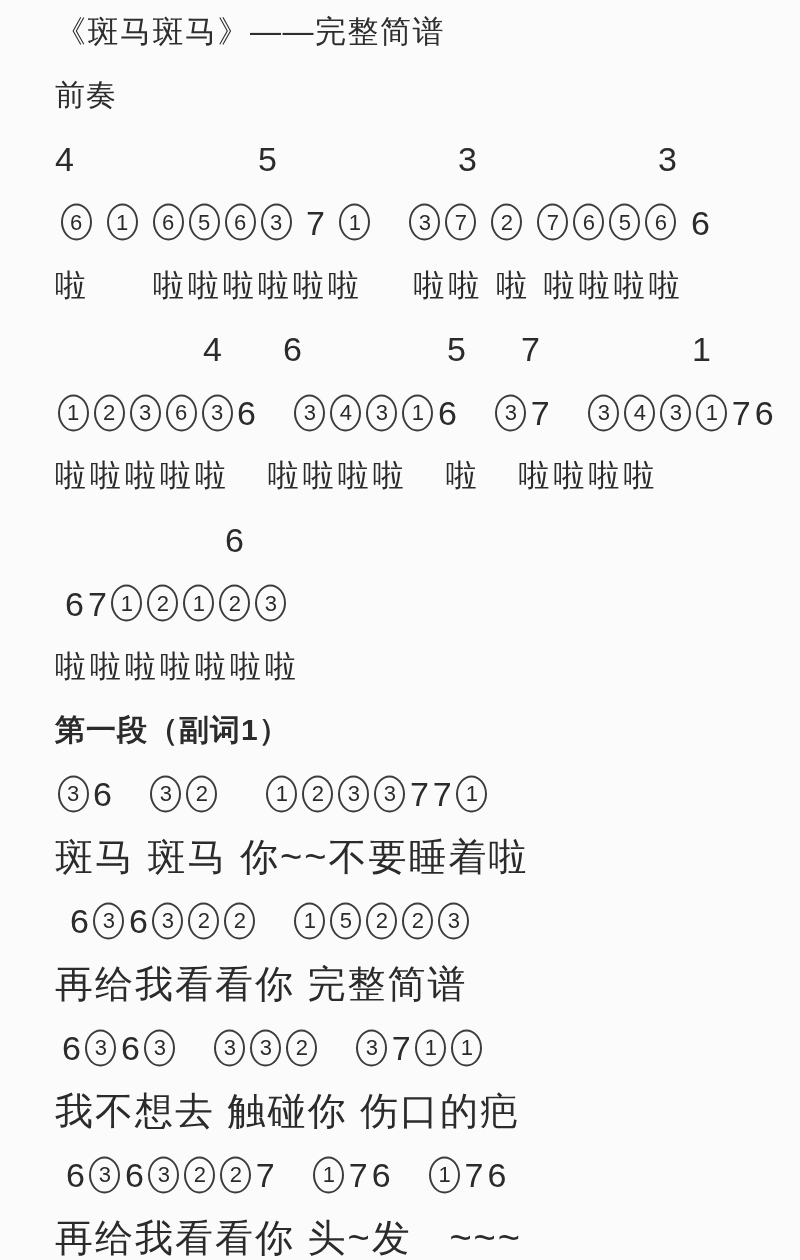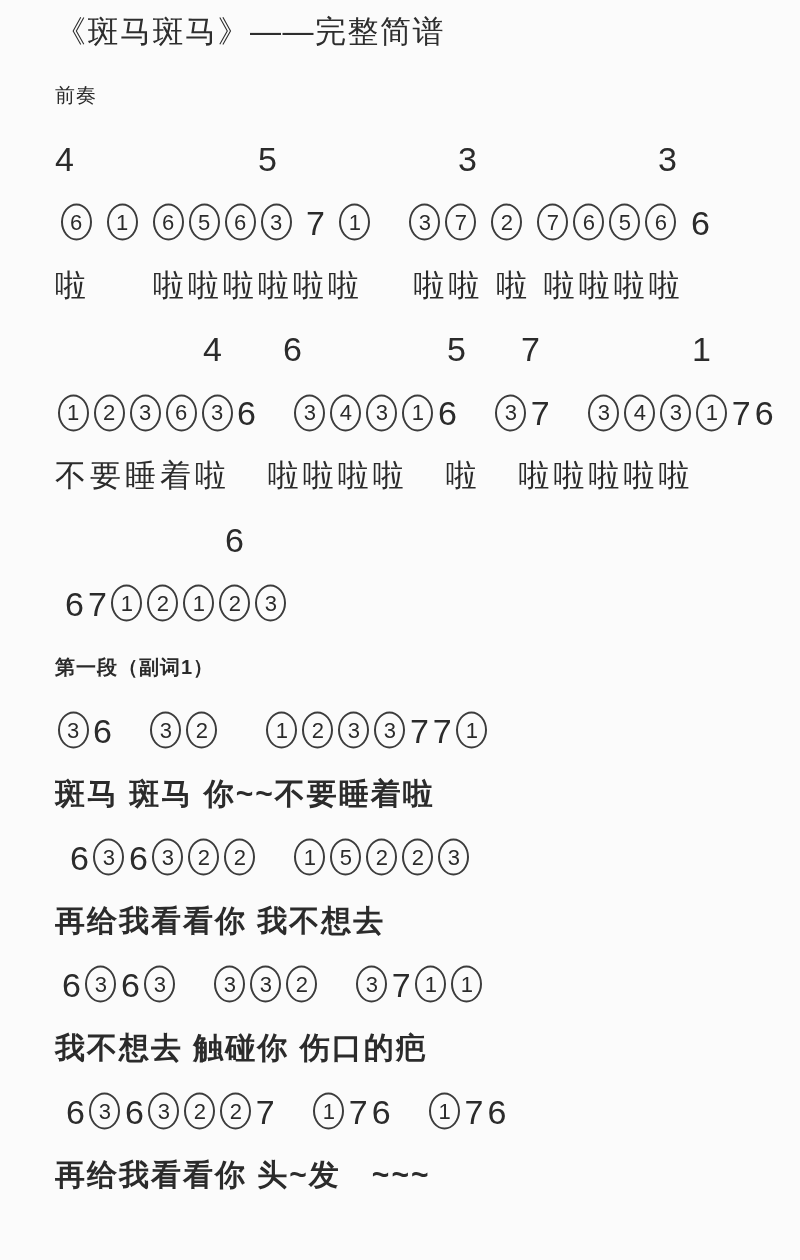--- a/index.html
+++ b/index.html
@@ -21,22 +21,22 @@
   .content {
     position: absolute;
     top: 50%;
     transform: translateY(-50%);
     white-space: pre;
     display: flex;
     align-items: center;
   }
   h1.content { margin: 0; font-weight: normal; }
   .title-text  { font-size: 31px; letter-spacing: 1.5px; color: #2e2e2e; }
-  .label-text  { font-size: 20px; letter-spacing: 1px; }
-  .lyric-text  { font-size: 30px; letter-spacing: 2px; font-weight: bold; }
+  .label-text  { font-size: 30px; letter-spacing: 1px; }
+  .lyric-text  { font-size: 38px; letter-spacing: 2px; }
   .la-text     { font-size: 31px; letter-spacing: 4px; }
   .beat {
     position: absolute;
     top: 50%;
     transform: translateY(-50%);
     font-size: 34px;
   }
   .note-c {
     box-sizing: border-box;
     width: 31px; height: 37px;
@@ -85,42 +85,45 @@
       <span class="beat" style="left: 203px;">4</span>
       <span class="beat" style="left: 283px;">6</span>
       <span class="beat" style="left: 447px;">5</span>
       <span class="beat" style="left: 521px;">7</span>
       <span class="beat" style="left: 692px;">1</span>
     </div>
     <div class="line">
       <div class="content" style="left: 55px;"><span class="note-c">1</span><span class="note-c">2</span><span class="note-c">3</span><span class="note-c">6</span><span class="note-c">3</span><span class="note-p">6</span><span class="sp-l"></span><span class="note-c">3</span><span class="note-c">4</span><span class="note-c">3</span><span class="note-c">1</span><span class="note-p">6</span><span class="sp-l"></span><span class="note-c">3</span><span class="note-p">7</span><span class="sp-l"></span><span class="note-c">3</span><span class="note-c">4</span><span class="note-c">3</span><span class="note-c">1</span><span class="note-p">7</span><span class="note-p">6</span></div>
     </div>
     <div class="line">
-      <div class="content la-text" style="left: 55px;">不要睡着啦   啦啦啦啦   啦   啦啦啦啦啦</div>
+      <div class="content la-text" style="left: 55px;">啦啦啦啦啦   啦啦啦啦   啦   啦啦啦啦</div>
     </div>
     <div class="line">
       <span class="beat" style="left: 225px;">6</span>
     </div>
     <div class="line">
       <div class="content" style="left: 63px;"><span class="note-p">6</span><span class="note-p">7</span><span class="note-c">1</span><span class="note-c">2</span><span class="note-c">1</span><span class="note-c">2</span><span class="note-c">3</span></div>
+    </div>
+    <div class="line">
+      <div class="content la-text" style="left: 55px;">啦啦啦啦啦啦啦</div>
     </div>
     <div class="line">
       <div class="content label-text" style="left: 55px; font-weight: bold;">第一段（副词1）</div>
     </div>
     <div class="line">
       <div class="content" style="left: 55px;"><span class="note-c">3</span><span class="note-p">6</span><span class="sp-l"></span><span class="note-c">3</span><span class="note-c">2</span><span class="sp-l"></span><span class="sp-s"></span><span class="note-c">1</span><span class="note-c">2</span><span class="note-c">3</span><span class="note-c">3</span><span class="note-p">7</span><span class="note-p">7</span><span class="note-c">1</span></div>
     </div>
     <div class="line">
       <div class="content lyric-text" style="left: 55px;">斑马 斑马 你~~不要睡着啦</div>
     </div>
     <div class="line">
       <div class="content" style="left: 68px;"><span class="note-p">6</span><span class="note-c">3</span><span class="note-p">6</span><span class="note-c">3</span><span class="note-c">2</span><span class="note-c">2</span><span class="sp-l"></span><span class="note-c">1</span><span class="note-c">5</span><span class="note-c">2</span><span class="note-c">2</span><span class="note-c">3</span></div>
     </div>
     <div class="line">
-      <div class="content lyric-text" style="left: 55px;">再给我看看你 我不想去</div>
+      <div class="content lyric-text" style="left: 55px;">再给我看看你 完整简谱</div>
     </div>
     <div class="line">
       <div class="content" style="left: 60px;"><span class="note-p">6</span><span class="note-c">3</span><span class="note-p">6</span><span class="note-c">3</span><span class="sp-l"></span><span class="note-c">3</span><span class="note-c">3</span><span class="note-c">2</span><span class="sp-l"></span><span class="note-c">3</span><span class="note-p">7</span><span class="note-c">1</span><span class="note-c">1</span></div>
     </div>
     <div class="line">
       <div class="content lyric-text" style="left: 55px;">我不想去 触碰你 伤口的疤</div>
     </div>
     <div class="line">
       <div class="content" style="left: 64px;"><span class="note-p">6</span><span class="note-c">3</span><span class="note-p">6</span><span class="note-c">3</span><span class="note-c">2</span><span class="note-c">2</span><span class="note-p">7</span><span class="sp-l"></span><span class="note-c">1</span><span class="note-p">7</span><span class="note-p">6</span><span class="sp-l"></span><span class="note-c">1</span><span class="note-p">7</span><span class="note-p">6</span></div>
     </div>

